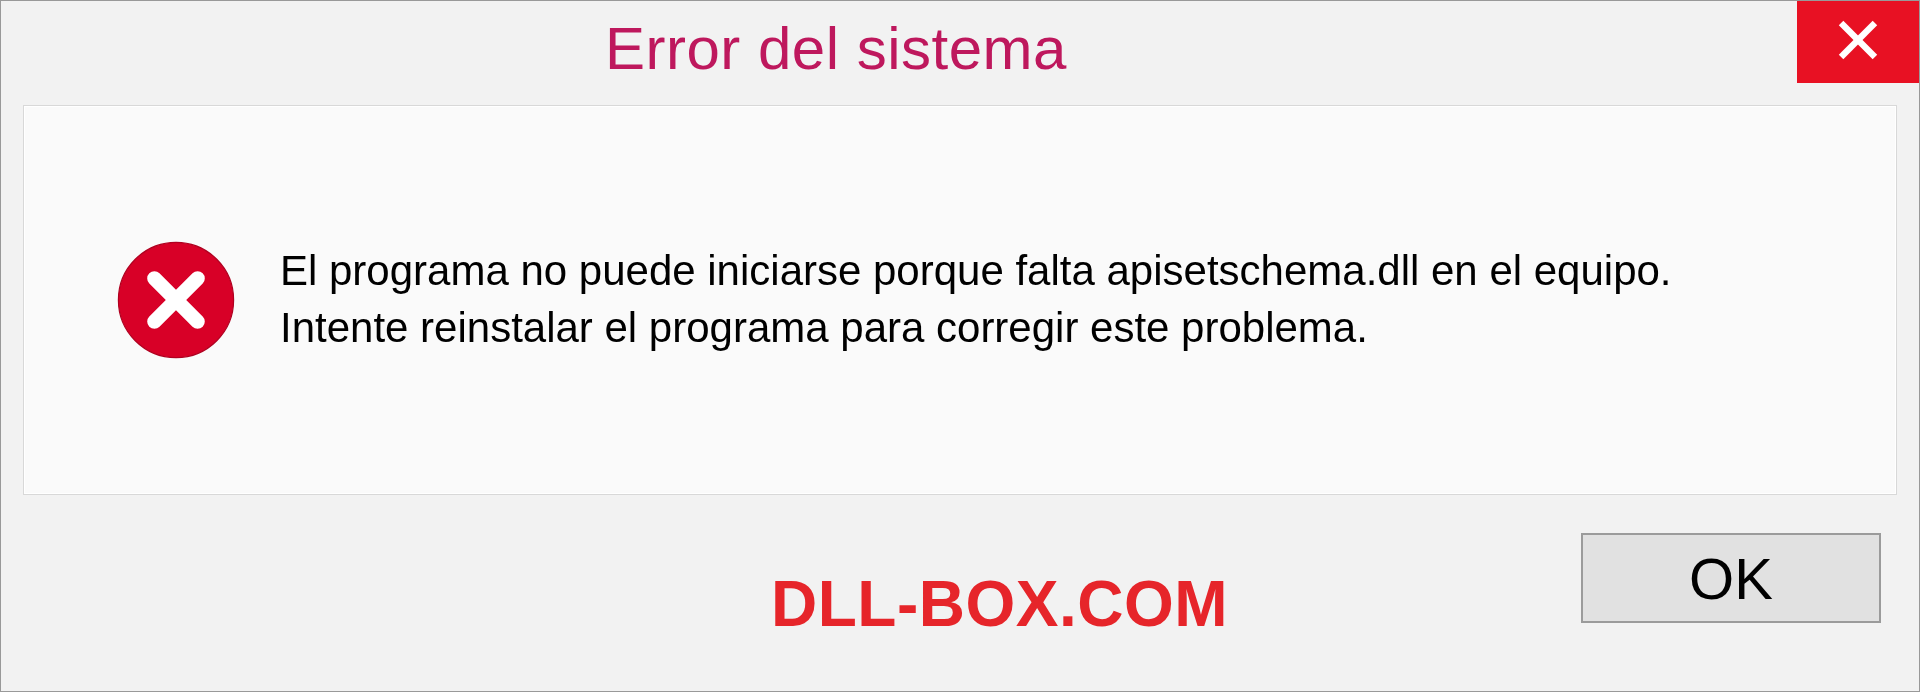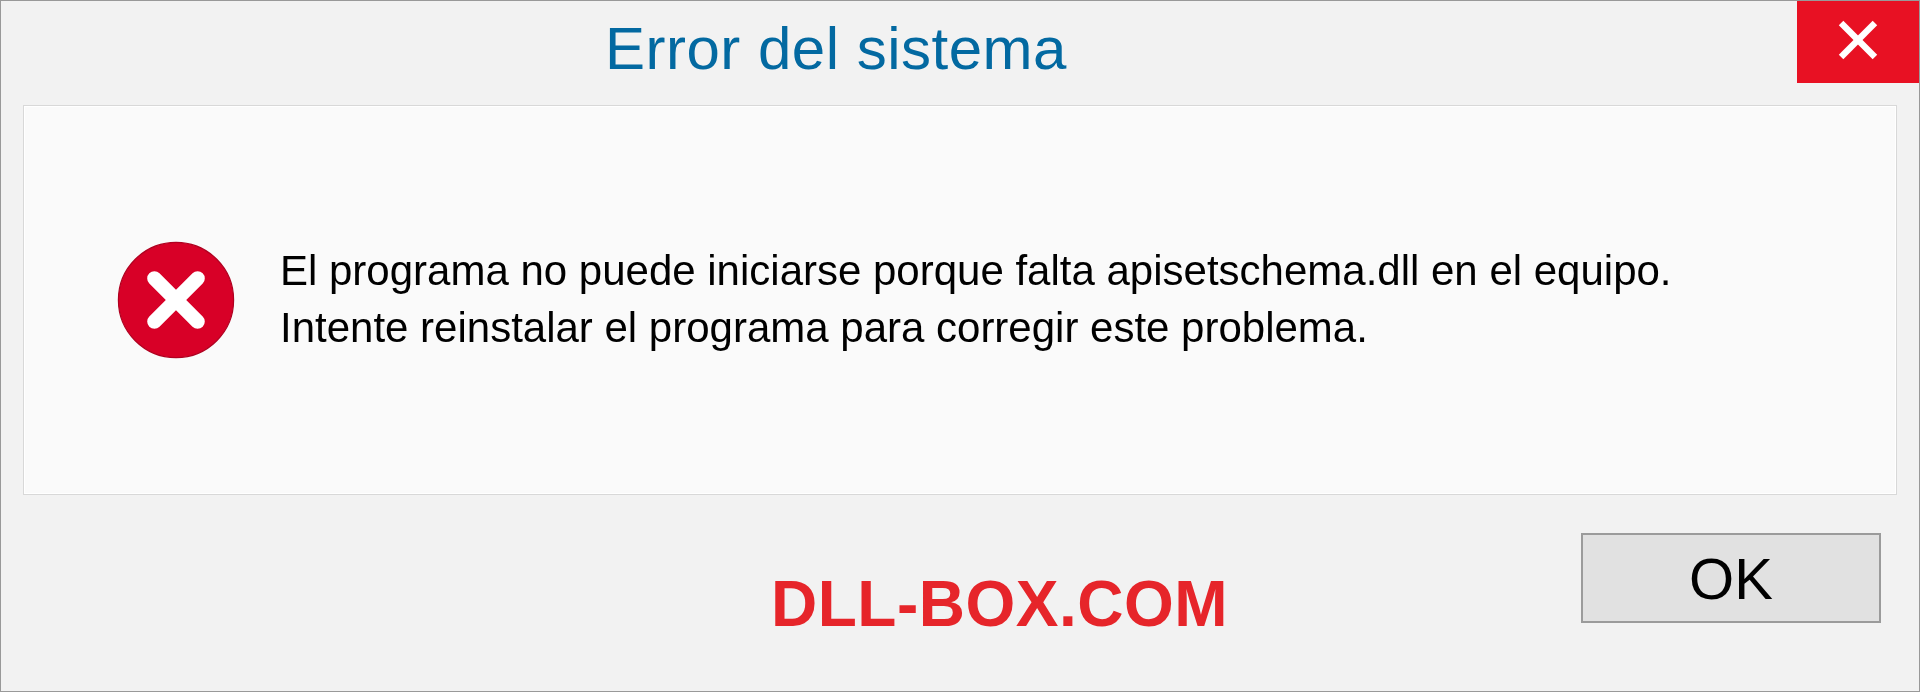--- a/index.html
+++ b/index.html
@@ -24,21 +24,21 @@
     .titlebar {
       height: 94px;
       display: flex;
       align-items: center;
       padding-left: 604px;
       position: relative;
     }
     .titlebar-title {
       font-size: 60px;
       font-weight: 400;
-      color: #0369a1;
+      color: #be185d;
       letter-spacing: 0.5px;
     }
     .close-button {
       position: absolute;
       top: 0;
       right: 0;
       width: 122px;
       height: 82px;
       background: #e81123;
       display: flex;

